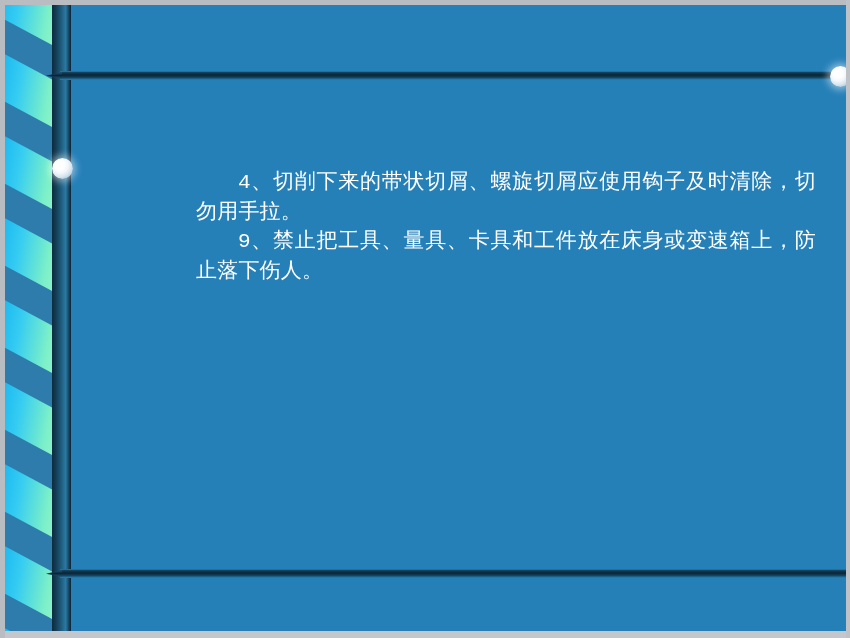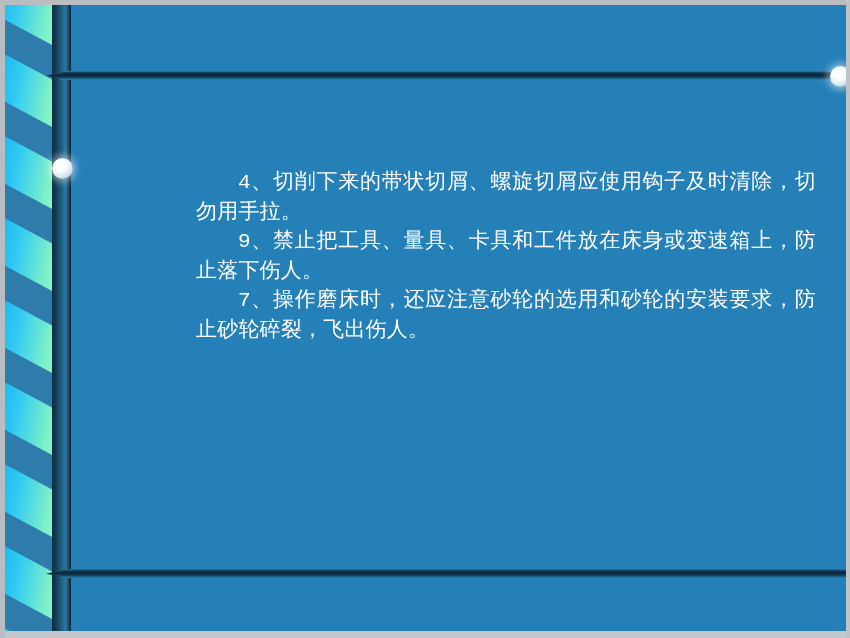--- a/index.html
+++ b/index.html
@@ -187,21 +187,20 @@
 
   <div class="rail rail-top"></div>
   <div class="rail rail-bottom"></div>
 
   <div class="sphere sphere-left"></div>
   <div class="sphere sphere-right"></div>
 
   <div class="body-text">
     <p>4、切削下来的带状切屑、螺旋切屑应使用钩子及时清除，切勿用手拉。</p>
     <p>9、禁止把工具、量具、卡具和工件放在床身或变速箱上，防止落下伤人。</p>
-    <p>7、操作磨床时，还应注意砂轮的选用和砂轮的安装要求，防止砂轮碎裂，飞出伤人。</p>
   </div>
 
   <div class="frame-edge frame-top"></div>
   <div class="frame-edge frame-bottom"></div>
   <div class="frame-edge frame-left"></div>
   <div class="frame-edge frame-right"></div>
 
 </div>
 
 </body></html>

